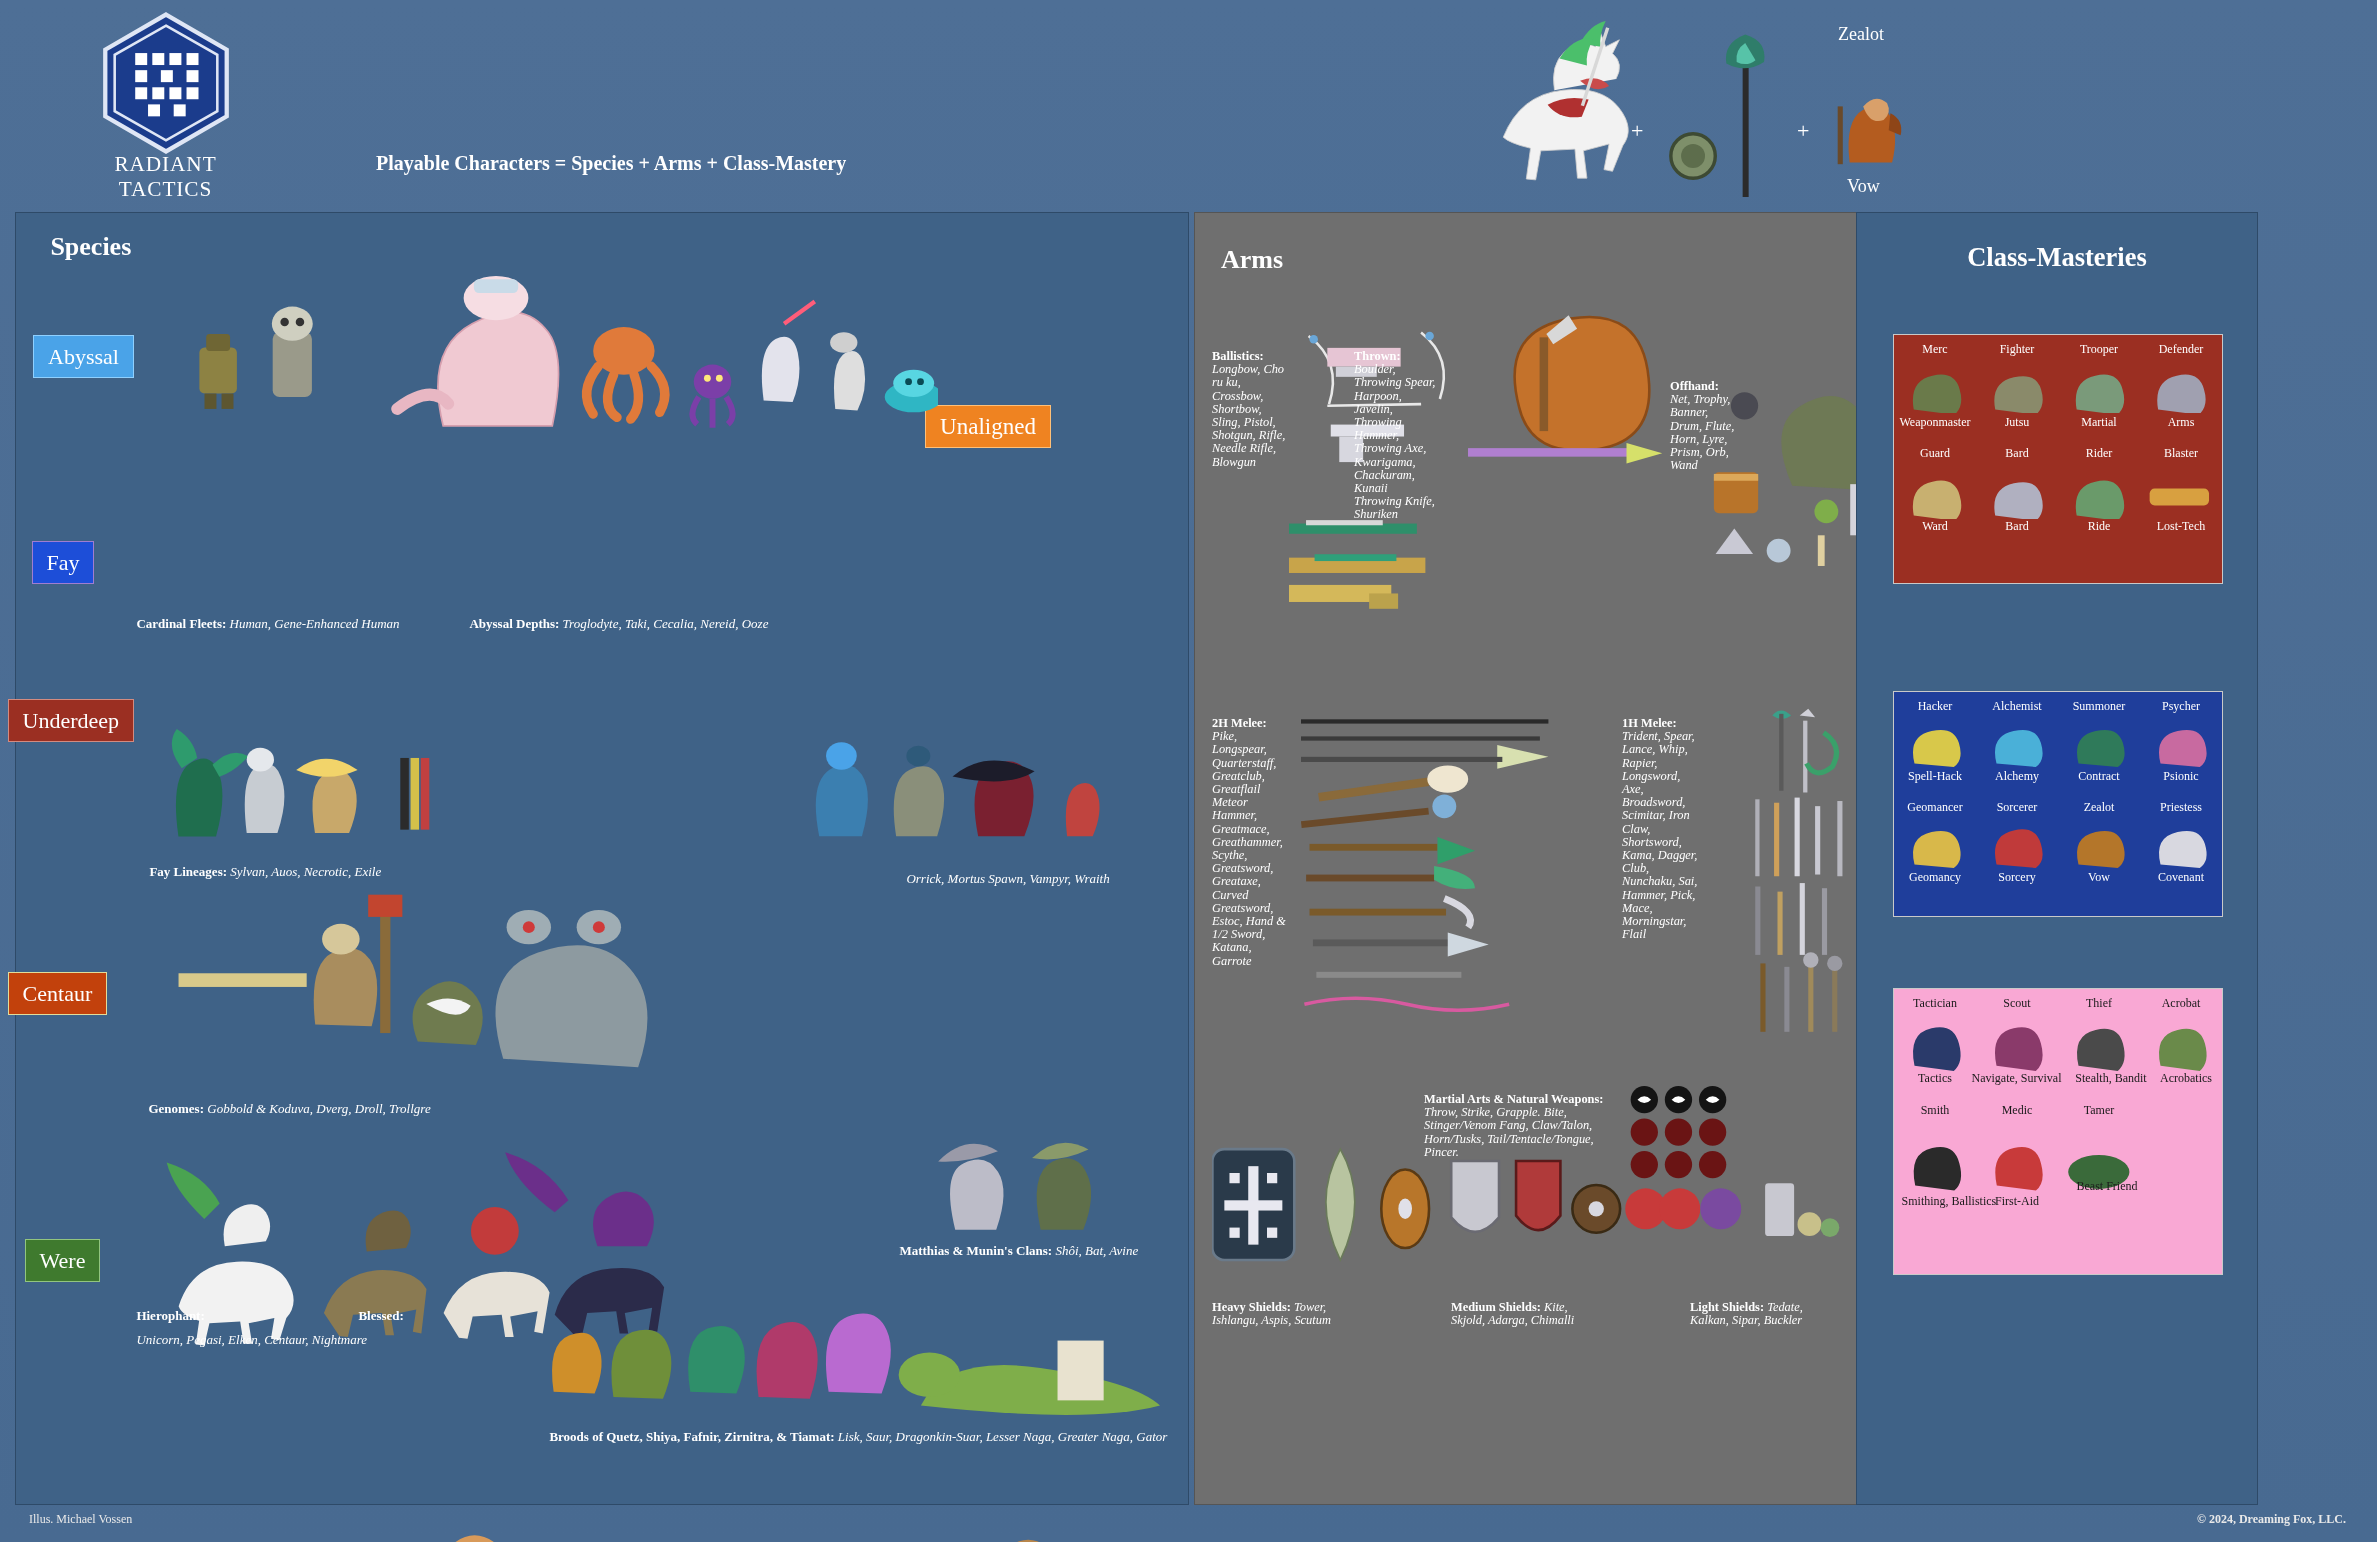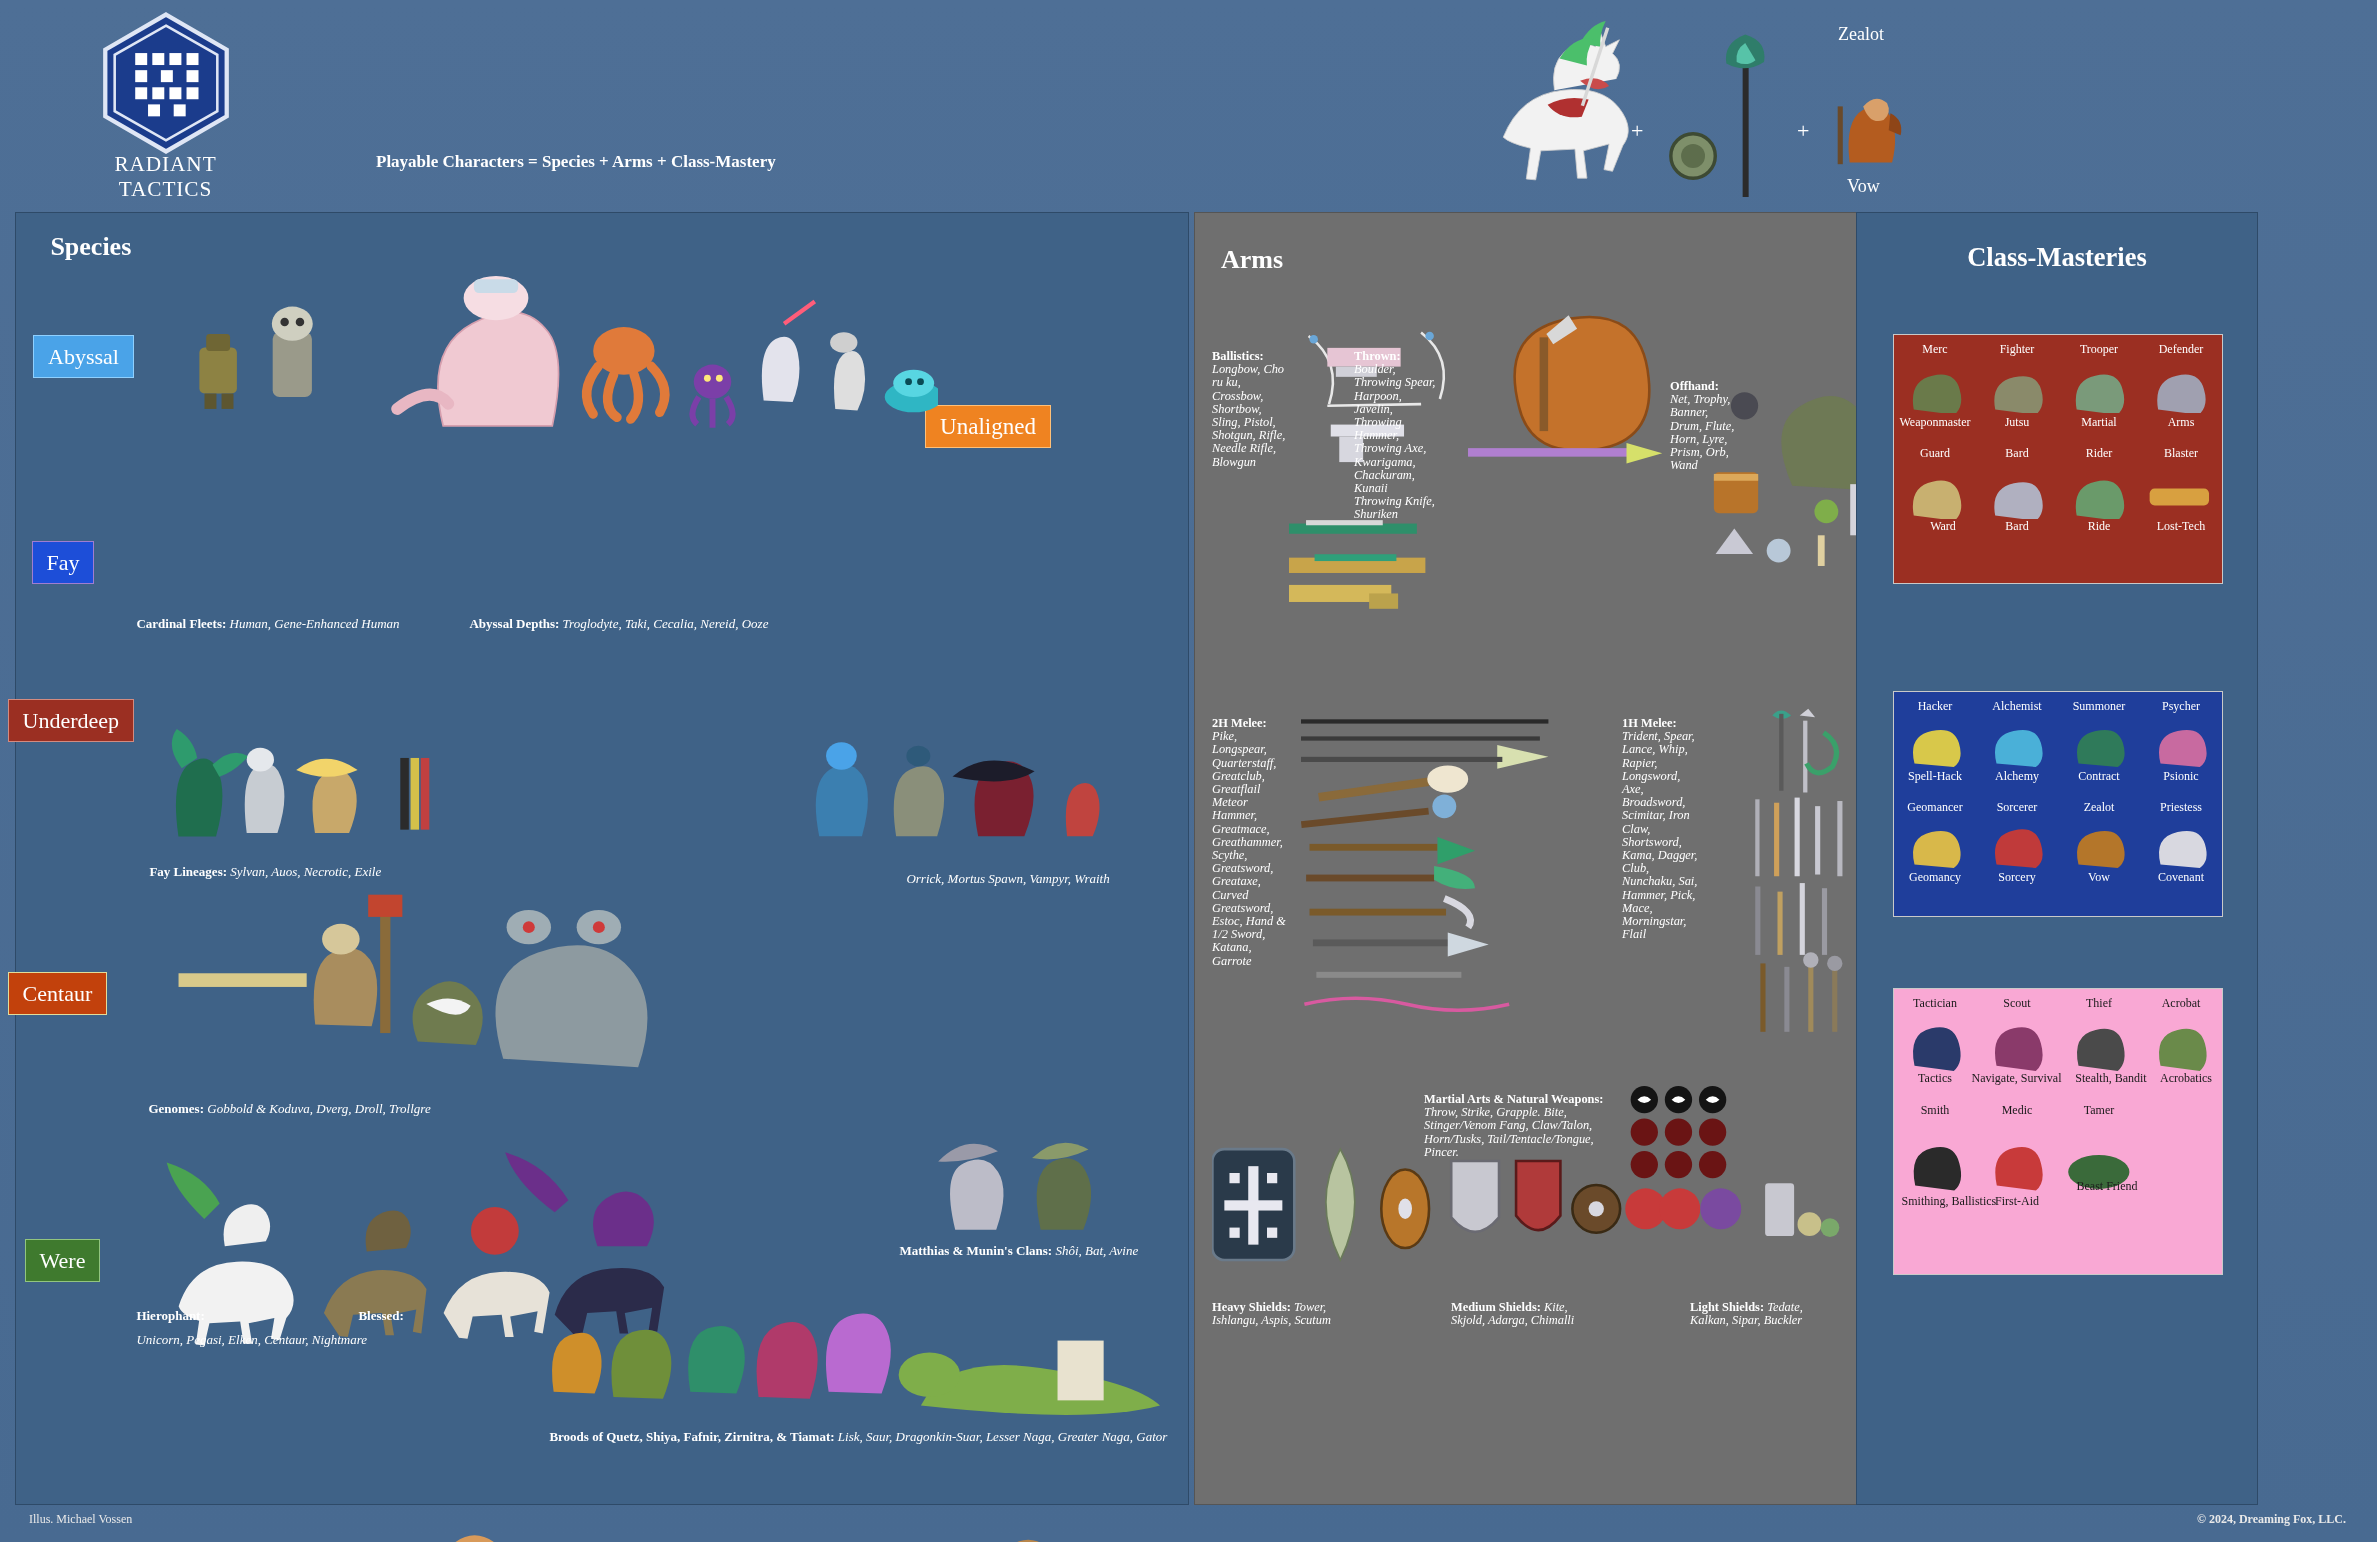--- a/index.html
+++ b/index.html
@@ -4,21 +4,21 @@
 <style>
   html,body{margin:0;padding:0;background:#4a6a8f;}
   body{width:2377px;height:1542px;font-family:"Liberation Serif",serif;overflow:hidden;position:relative;}
   .page{position:absolute;inset:0;background:linear-gradient(180deg,#4e6f96 0%,#486a91 100%);}
 
   
   .logo-wrap{position:absolute;left:82px;top:12px;width:167px;height:162px;}
   .logo-hex{width:130px;height:142px;margin:0 auto;position:relative;}
   .logo-hex svg{display:block;}
   .logo-text{position:absolute;left:0;top:140px;width:167px;text-align:center;color:#ffffff;font-size:21.3px;letter-spacing:0.9px;font-family:"Liberation Serif",serif;}
-  .title{position:absolute;left:376px;top:152px;color:#ffffff;font-size:17px;font-weight:bold;font-family:"Liberation Serif",serif;}
+  .title{position:absolute;left:376px;top:152px;color:#ffffff;font-size:20px;font-weight:bold;font-family:"Liberation Serif",serif;}
 
   .eq-area{position:absolute;left:1452px;top:8.5px;width:598px;height:192px;}
   .eq-plus{position:absolute;color:#ffffff;font-size:22px;}
   .eq-label{position:absolute;color:#ffffff;font-size:18px;font-family:"Liberation Serif",serif;}
 
   
   .panel-species{position:absolute;left:15.4px;top:212px;width:1172px;height:1291px;background:#3f6287;border:0.9px solid #2e4a68;}
   .panel-arms{position:absolute;left:1194px;top:212px;width:758px;height:1291px;background:#6f6f6f;border:0.9px solid #555;}
   .panel-cm{position:absolute;left:1856px;top:212px;width:400px;height:1291px;background:#3f6287;border:0.9px solid #2e4a68;}
 
@@ -499,21 +499,21 @@
       <div class="cm-cell" style="left:164px;top:111px;width:82px;">Rider</div>
       <div class="cm-cell" style="left:246px;top:111px;width:82px;">Blaster</div>
       <svg width="328" height="56" style="position:absolute;left:0;top:128px;" viewBox="0 0 384 66">
         <g>
           <path d="M22 62 q-6 -34 22 -40 q26 -6 32 16 q6 20 -6 30z" fill="#c8b070"></path>
           <path d="M118 62 q-6 -32 22 -38 q26 -6 32 14 q6 20 -6 30z" fill="#b0b0c0"></path>
           <path d="M214 62 q-6 -34 22 -40 q26 -6 32 16 q6 20 -6 30z" fill="#6a9a6a"></path>
           <rect x="300" y="30" width="70" height="20" rx="6" fill="#d8a040"></rect>
         </g>
       </svg>
-      <div class="cm-cell" style="left:0;top:184px;width:82px;margin-left:8px;">Ward</div>
+      <div class="cm-cell" style="left:0;top:184px;width:82px;">Ward</div>
       <div class="cm-cell" style="left:82px;top:184px;width:82px;">Bard</div>
       <div class="cm-cell" style="left:164px;top:184px;width:82px;">Ride</div>
       <div class="cm-cell" style="left:246px;top:184px;width:82px;">Lost-Tech</div>
     </div>
 
     <div class="cm-box cm-blue">
       <div class="cm-cell" style="left:0;top:6.8px;width:82px;">Hacker</div>
       <div class="cm-cell" style="left:82px;top:6.8px;width:82px;">Alchemist</div>
       <div class="cm-cell" style="left:164px;top:6.8px;width:82px;">Summoner</div>
       <div class="cm-cell" style="left:246px;top:6.8px;width:82px;">Psycher</div>

